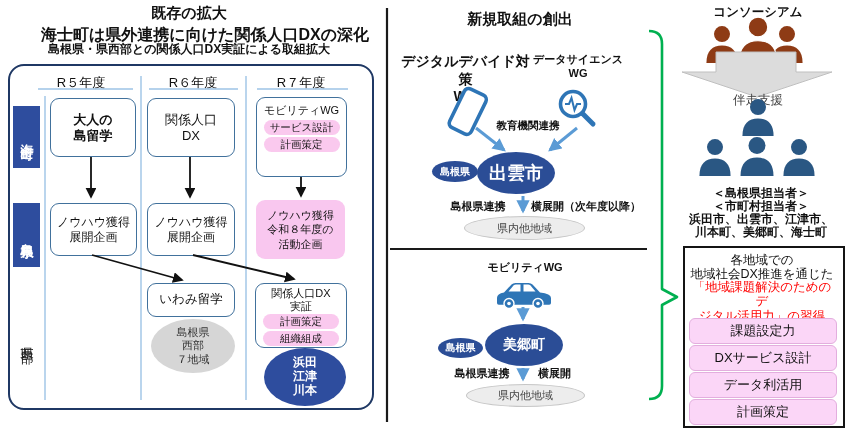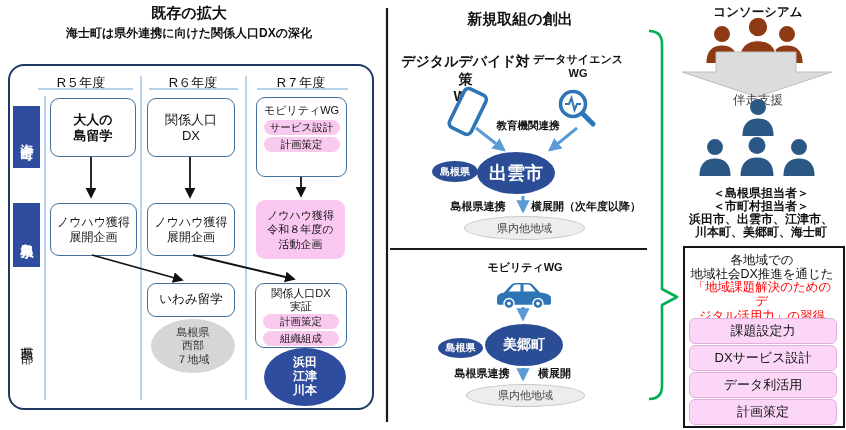--- a/index.html
+++ b/index.html
@@ -23,21 +23,22 @@
          border-radius:6px;font-size:13px;line-height:24px;text-align:center;}
   svg{display:block;}
   .overlay{position:absolute;left:0;top:0;pointer-events:none;}
 </style>
 </head>
 <body>
 
 <div class="canvas">
 
   <div class="abs b" style="left:0;top:4px;width:378px;font-size:15px;text-align:center;">既存の拡大</div>
-  <div class="abs b" style="left:0;top:25px;width:378px;font-size:12px;text-align:center;">海士町は県外連携に向けた関係人口DXの深化</div>
+  <div class="abs b" style="left:16px;top:25px;width:378px;font-size:16px;text-align:center;">海士町は県外連携に向けた関係人口DXの深化</div>
+  <div class="abs b" style="left:0;top:41px;width:378px;font-size:12px;text-align:center;">島根県・県西部との関係人口DX実証による取組拡大</div>
 
   <div class="abs panel" style="left:8px;top:64px;width:362px;height:342px;"></div>
 
   <div class="abs" style="left:34px;top:74px;width:94px;font-size:13px;text-align:center;">R５年度</div>
   <div class="abs" style="left:146px;top:74px;width:94px;font-size:13px;text-align:center;">R６年度</div>
   <div class="abs" style="left:254px;top:74px;width:94px;font-size:13px;text-align:center;">R７年度</div>
 
   <div class="abs ctr navy vtext b" style="left:13px;top:106px;width:27px;height:62px;font-size:13px;">海士町</div>
   <div class="abs ctr navy vtext b" style="left:13px;top:203px;width:27px;height:64px;font-size:13px;">島根県</div>
   <div class="abs ctr vtext" style="left:13px;top:312px;width:27px;height:56px;font-size:13px;color:#1a1a1a;">県西部</div>

